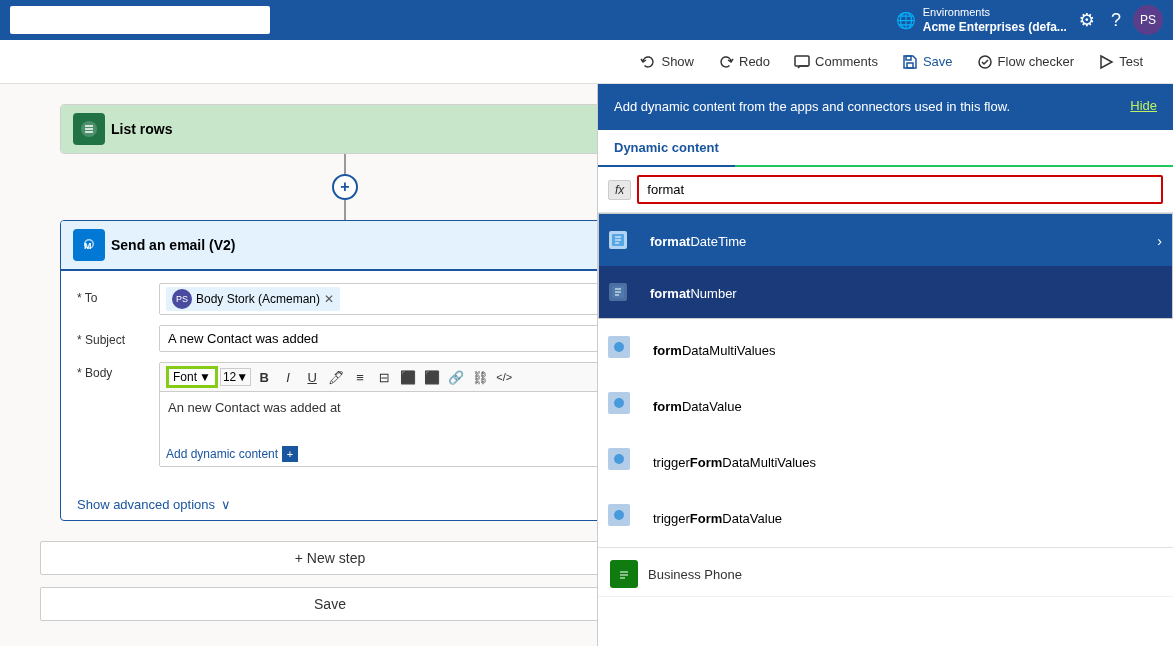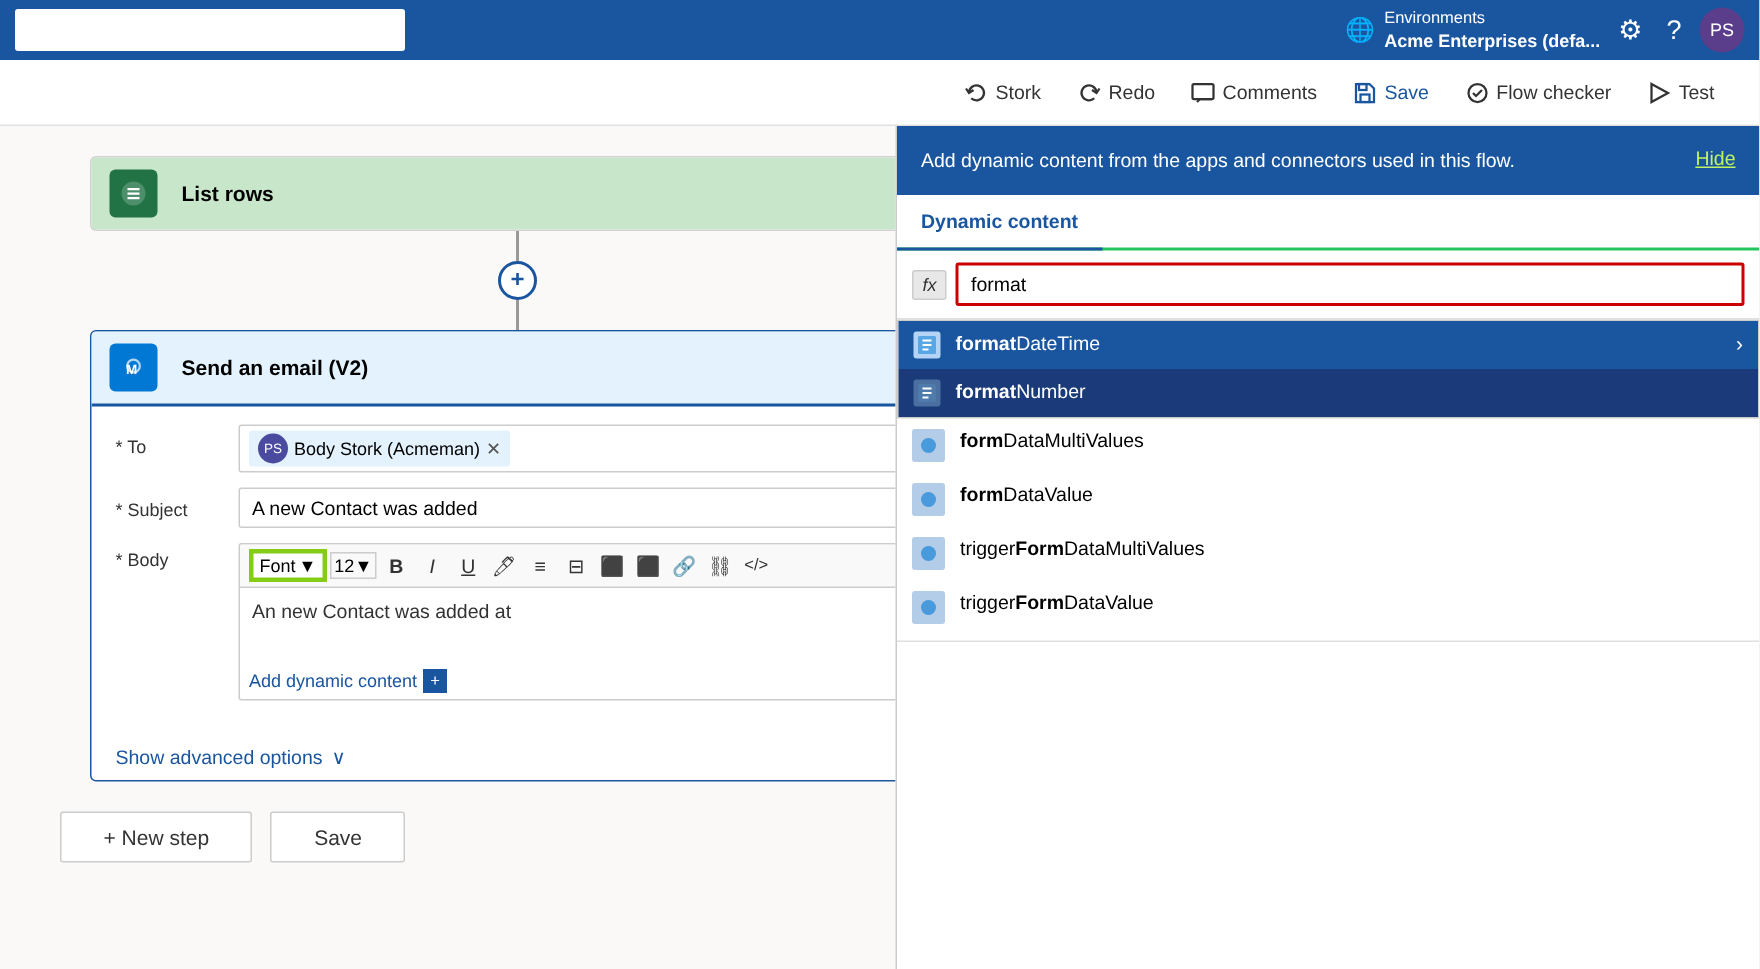--- a/index.html
+++ b/index.html
@@ -111,21 +111,21 @@
       border: 1px solid #d0d0d0;
       background: white;
       overflow: hidden;
     }
 
     .node-header {
       display: flex;
       align-items: center;
       padding: 8px 12px;
       background: #c8e6c9;
-      gap: 16px;
+      gap: 6px;
     }
     .node-header.blue { background: #e3f2fd; border-bottom: 2px solid #1a56a0; }
     .node-icon {
       width: 32px;
       height: 32px;
       border-radius: 4px;
       display: flex;
       align-items: center;
       justify-content: center;
       background: #217346;
@@ -239,22 +239,24 @@
       gap: 6px;
       padding: 8px 16px;
       cursor: pointer;
       color: #1a56a0;
       font-size: 13px;
     }
 
     
     .flow-actions {
       display: flex;
+      justify-content: center;
       gap: 12px;
       padding: 20px;
+      flex-direction: column;
     }
     .flow-action-btn {
       padding: 8px 28px;
       border: 1px solid #ccc;
       background: white;
       border-radius: 2px;
       font-size: 14px;
       cursor: pointer;
       color: #333;
     }
@@ -322,25 +324,25 @@
       outline: none;
     }
 
     
     .autocomplete {
       border: 1px solid #ccc;
       background: white;
     }
     .autocomplete-item {
       display: flex;
-      align-items: flex-start;
-      padding: 7px 10px;
-      cursor: pointer;
-      font-size: 13px;
-      gap: 10px;
+      align-items: flex-end;
+      padding: 17px 10px;
+      cursor: pointer;
+      font-size: 13px;
+      gap: 23px;
     }
     .autocomplete-item.selected { background: #1a56a0; color: white; }
     .autocomplete-item.selected .item-text { color: white; }
     .item-icon {
       width: 18px; height: 18px;
       background: #e8e8e8;
       border-radius: 2px;
       display: flex; align-items: center; justify-content: center;
       font-size: 10px;
       flex-shrink: 0;
@@ -388,21 +390,21 @@
     <div class="avatar">PS</div>
   </div>
 </div>
 
 <div class="toolbar">
   <button class="toolbar-btn">
     <svg viewBox="0 0 16 16" fill="none" stroke="#333" stroke-width="1.5">
         <path d="M3 8a5 5 0 1 1 1.5 3.5"></path>
         <polyline points="1,5 3,8 6,6"></polyline>
       </svg>
-    <span>Stork</span>
+    <span>Show</span>
   </button>
   <button class="toolbar-btn">
     <svg viewBox="0 0 16 16" fill="none" stroke="#333" stroke-width="1.5">
         <path d="M13 8a5 5 0 1 0-1.5 3.5"></path>
         <polyline points="15,5 13,8 10,6"></polyline>
       </svg>
     <span>Redo</span>
   </button>
   <button class="toolbar-btn">
     <svg viewBox="0 0 16 16" fill="none" stroke="#333" stroke-width="1.5">
@@ -638,15 +640,24 @@
               <circle cx="7" cy="7" r="5" fill="#0078d4" opacity="0.6"></circle>
             </svg>
         </div>
         <span class="item-text">
           trigger<span class="highlight">Form</span>DataValue
         </span>
       </div>
 
       <div style="height:1px;background:#e0e0e0;margin:4px 0;"></div>
 
+      <div class="panel-section-item">
+        <div class="section-icon" style="background:#107c10; font-size:10px;">
+          <svg width="18" height="18" viewBox="0 0 18 18">
+              <rect width="18" height="18" rx="2" fill="#107c10"></rect>
+              <path d="M5 7h8M5 10h8M5 13h5" stroke="white" stroke-width="1.2"></path>
+            </svg>
+        </div>
+        <span class="section-text">Business Phone</span>
+      </div>
     </div>
   </div>
 </div>
 
 </body></html>

